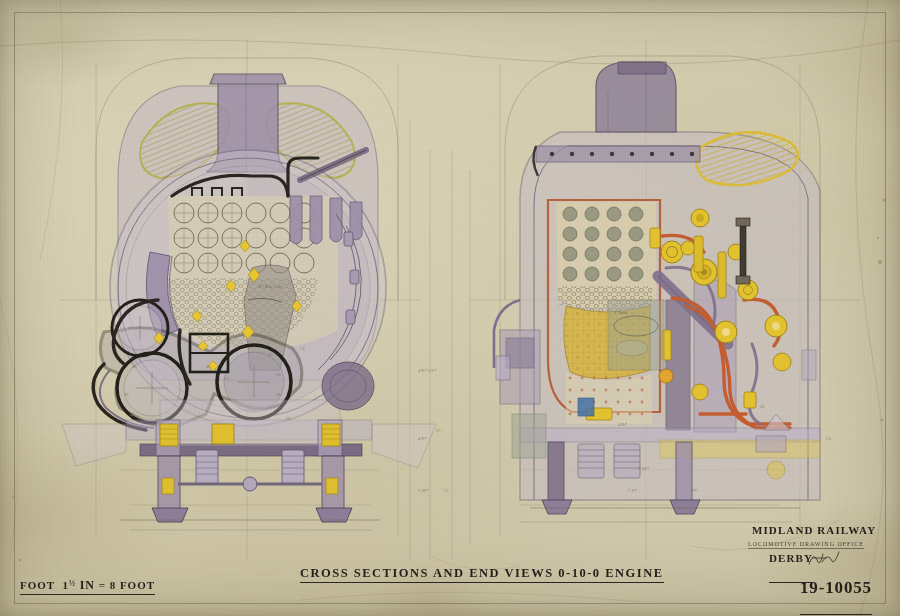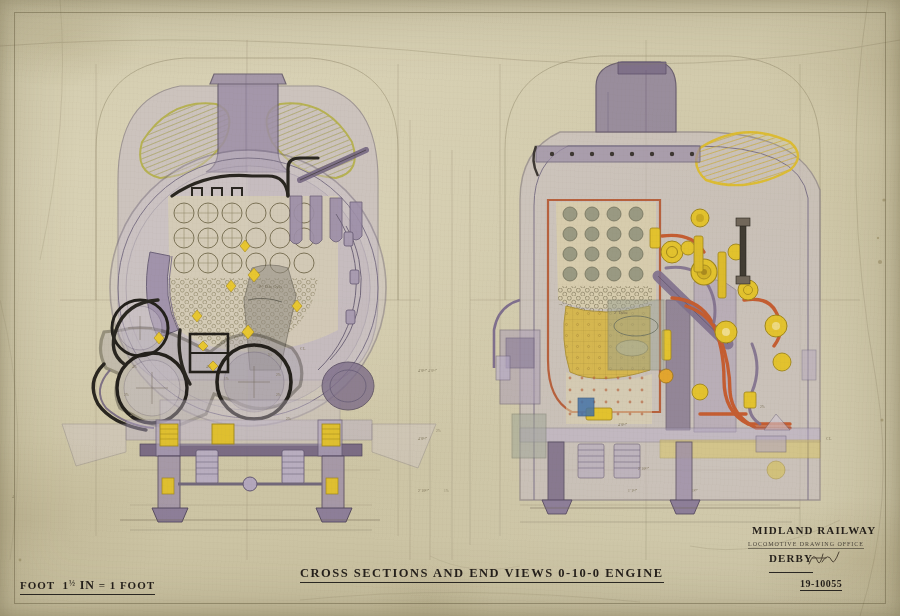--- a/index.html
+++ b/index.html
@@ -57,26 +57,26 @@
   #scale .sm{font-size:12px;letter-spacing:.08em;}
   #rail{
     left:752px;top:524px;font-size:11px;font-weight:bold;letter-spacing:.1em;color:#241f1a;
   }
   #office{
     left:748px;top:541px;font-size:6px;letter-spacing:.16em;color:#4a443a;
     border-bottom:.8px solid rgba(60,55,45,.6);padding-bottom:1px;
   }
   #derby{
     left:769px;top:552px;font-size:11px;font-weight:bold;letter-spacing:.1em;color:#241f1a;
-    border-bottom:1.2px solid #2a2722;padding-bottom:8px;
+    border-bottom:1.2px solid #2a2722;padding-bottom:18px;
   }
   #sig{left:806px;top:548px;width:36px;height:20px;}
   #dwgno{
-    left:800px;top:578px;font-size:10px;font-weight:bold;letter-spacing:.05em;color:#241f1a;
-    border-bottom:1.3px solid #2a2722;padding-bottom:1px;
+    left:800px;top:578px;font-size:17px;font-weight:bold;letter-spacing:.05em;color:#241f1a;
+    border-bottom:1.3px solid #2a2722;padding-bottom:16px;
   }
   .pencil{font-family:"Liberation Serif",serif;fill:#6d6450;font-size:4.4px;letter-spacing:.04em;}
   .pencil2{font-family:"Liberation Serif",serif;fill:#7a7056;font-size:3.6px;}
 </style>
 </head>
 <body>
 
 <div id="sheet">
 
   <svg class="layer nosel" viewBox="0 0 900 616" width="900" height="616">
@@ -582,21 +582,21 @@
 
   <div class="layer nosel" id="vign"></div>
   <div class="frame nosel"></div>
 
   <div class="cap" id="title">CROSS SECTIONS AND END VIEWS  0-10-0 ENGINE</div>
 
   <div class="cap" id="scale">
     <span>FOOT</span>
     <span>&nbsp;1<span class="frac">½</span></span>
     <span class="sm">IN</span>
-    <span>= 1 FOOT</span>
+    <span>= 8 FOOT</span>
   </div>
 
   <div class="cap" id="rail">MIDLAND RAILWAY</div>
   <div class="cap" id="office">LOCOMOTIVE  DRAWING  OFFICE</div>
   <div class="cap" id="derby">DERBY</div>
 
   <svg id="sig" class="cap nosel" viewBox="0 0 36 20" width="36" height="20">
     <g fill="none" stroke="#4e4436" stroke-width="1" stroke-linecap="round">
       <path d="M3 16 Q8 2 12 14 Q14 18 17 6"></path>
       <path d="M16 14 Q22 4 26 13 Q28 17 33 4"></path>

